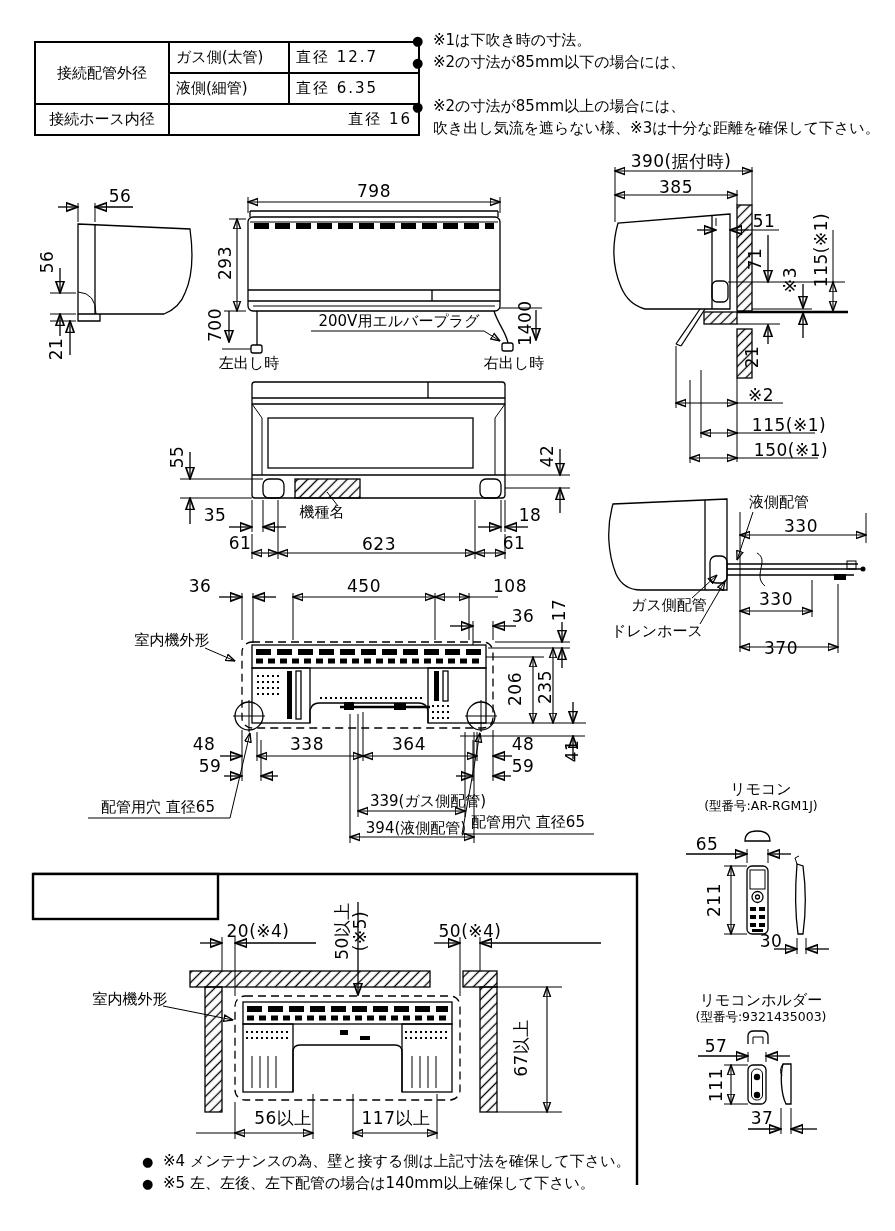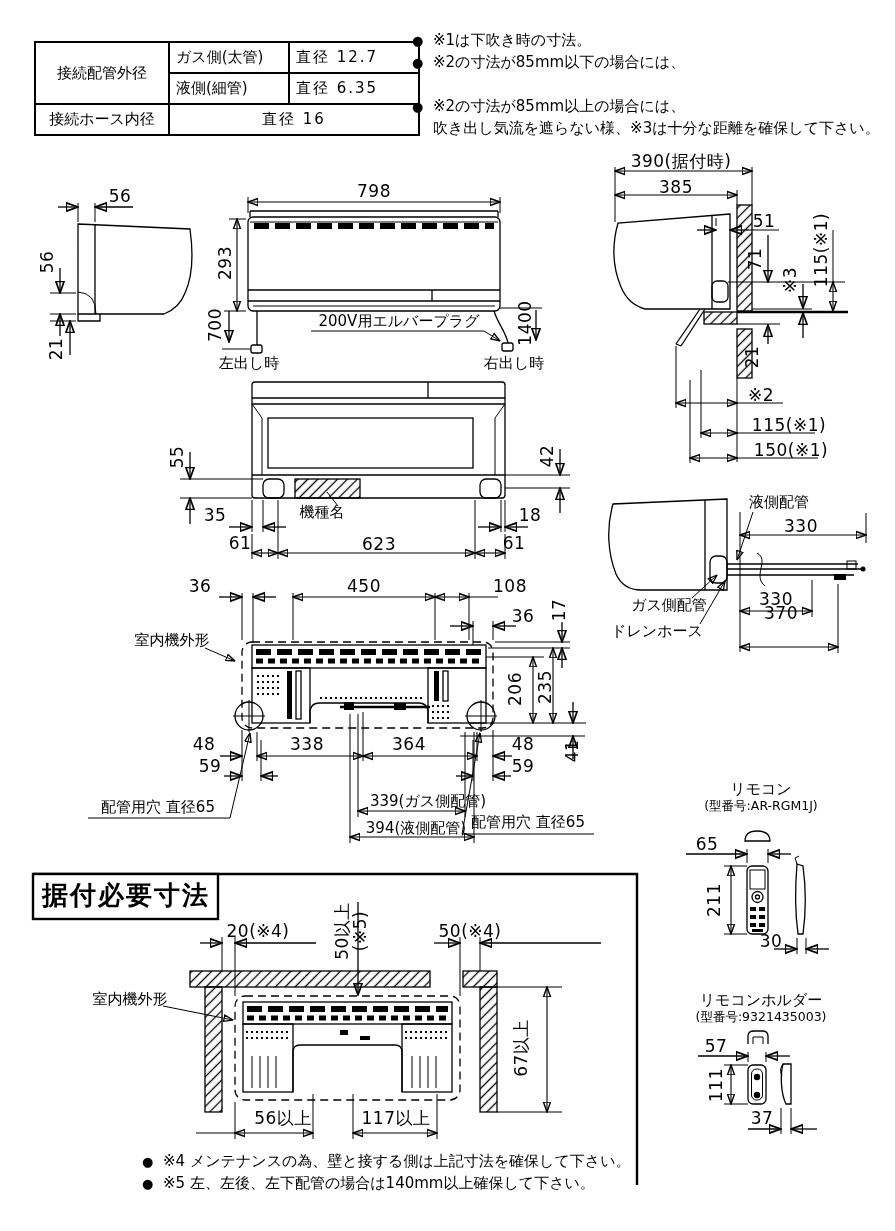--- a/index.html
+++ b/index.html
@@ -384,21 +384,21 @@
     <td class="c1" rowspan="2">接続配管外径</td>
     <td class="c2">ガス側(太管)</td>
     <td class="c3">直径 12.7</td>
   </tr>
   <tr>
     <td class="c2">液側(細管)</td>
     <td class="c3">直径 6.35</td>
   </tr>
   <tr>
     <td class="c1">接続ホース内径</td>
-    <td class="c3" colspan="2" style="text-align:center;letter-spacing:2px">直径 16</td>
+    <td class="c3" colspan="2" style="text-align:right;letter-spacing:2px">直径 16</td>
   </tr>
 </tbody>
     </table>
 
 <div class="nrow" style="left:412px;top:31px">
       <span class="blt">●</span>
       <span>※1は下吹き時の寸法。</span>
     </div>
 <div class="nrow" style="left:412px;top:53px">
       <span class="blt">●</span>
@@ -463,35 +463,34 @@
 <span class="lb s15" style="left:428px;top:802px">339(ガス側配管)</span>
 <span class="lb s15" style="left:416px;top:829px">394(液側配管)</span>
 <span class="lb s15" style="left:158px;top:808px">配管用穴 直径65</span>
 <span class="lb s15" style="left:528px;top:823px">配管用穴 直径65</span>
 
 <span class="lb s15" style="left:779px;top:503px">液側配管</span>
 <span class="lb" style="left:801px;top:527px">330</span>
 <span class="lb s15" style="left:669px;top:606px">ガス側配管</span>
 <span class="lb" style="left:776px;top:600px">330</span>
 <span class="lb s15" style="left:657px;top:632px">ドレンホース</span>
-<span class="lb" style="left:781px;top:614px">370</span>
+<span class="lb" style="left:781px;top:649px">370</span>
 
 <span class="lb s15" style="left:761px;top:790px">リモコン</span>
 <span class="lb s13" style="left:761px;top:806px">(型番号:AR-RGM1J)</span>
 <span class="lb" style="left:707px;top:845px">65</span>
 <span class="lb v" style="left:715px;top:900px">211</span>
 <span class="lb" style="left:771px;top:942px">30</span>
 
 <span class="lb s15" style="left:761px;top:1001px">リモコンホルダー</span>
 <span class="lb s13" style="left:761px;top:1017px">(型番号:9321435003)</span>
 <span class="lb" style="left:716px;top:1047px">57</span>
 <span class="lb v" style="left:717px;top:1085px">111</span>
 <span class="lb" style="left:762px;top:1119px">37</span>
 
-<span class="lb hd" style="left:126px;top:896px">据付必要寸法</span>
 <span class="lb" style="left:258px;top:932px">20(※4)</span>
 <span class="lb v" style="left:352px;top:931px">50以上
 (※5)</span>
 <span class="lb" style="left:470px;top:932px">50(※4)</span>
 <span class="lb s15" style="left:130px;top:1000px">室内機外形</span>
 <span class="lb v" style="left:522px;top:1048px">67以上</span>
 <span class="lb" style="left:283px;top:1119px">56以上</span>
 <span class="lb" style="left:396px;top:1119px">117以上</span>
 
 <div class="nrow" style="left:142px;top:1152px">

